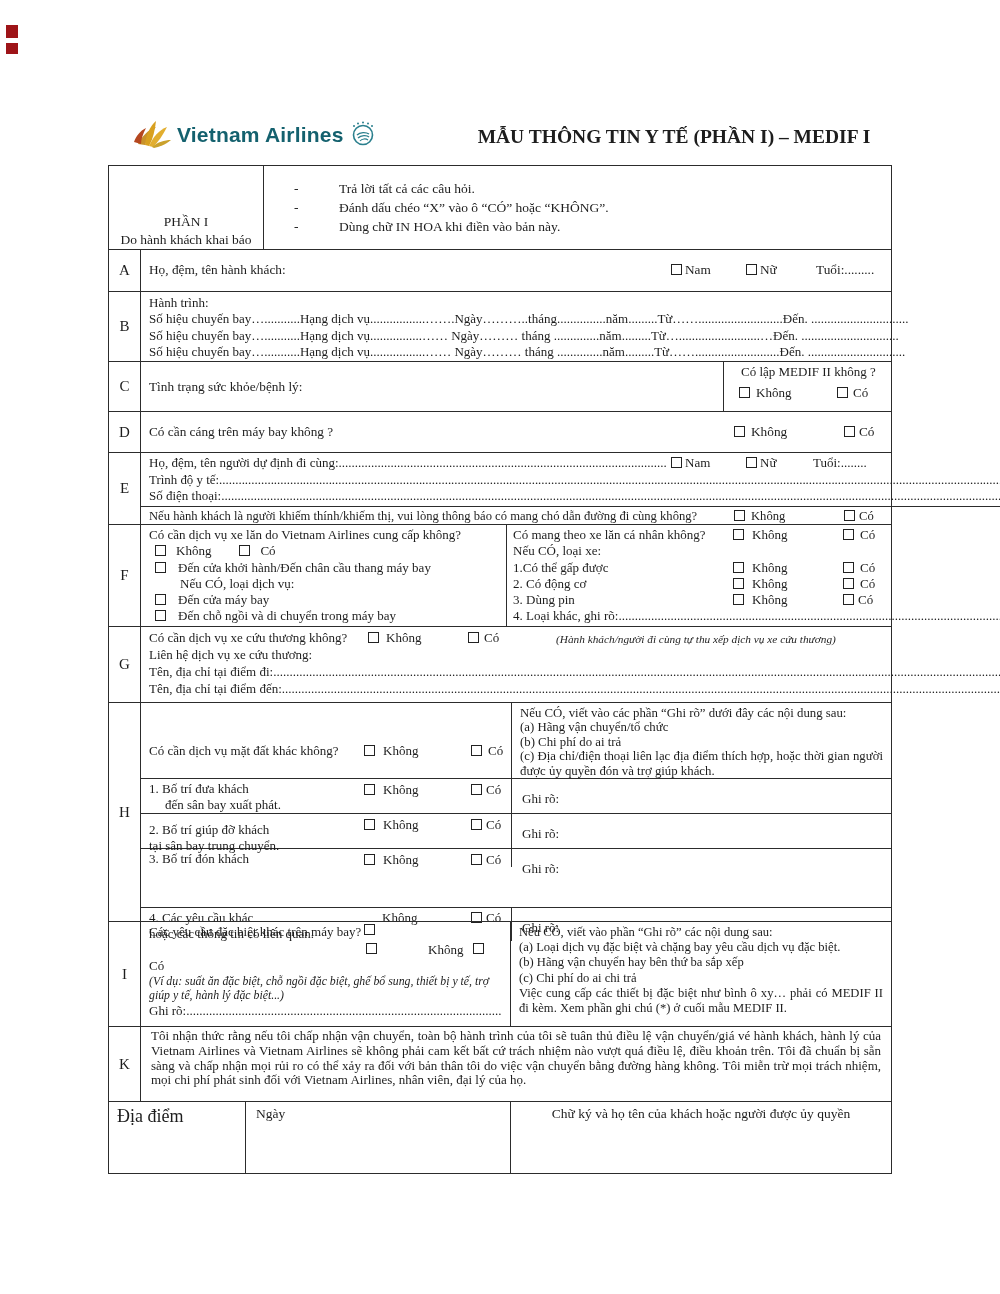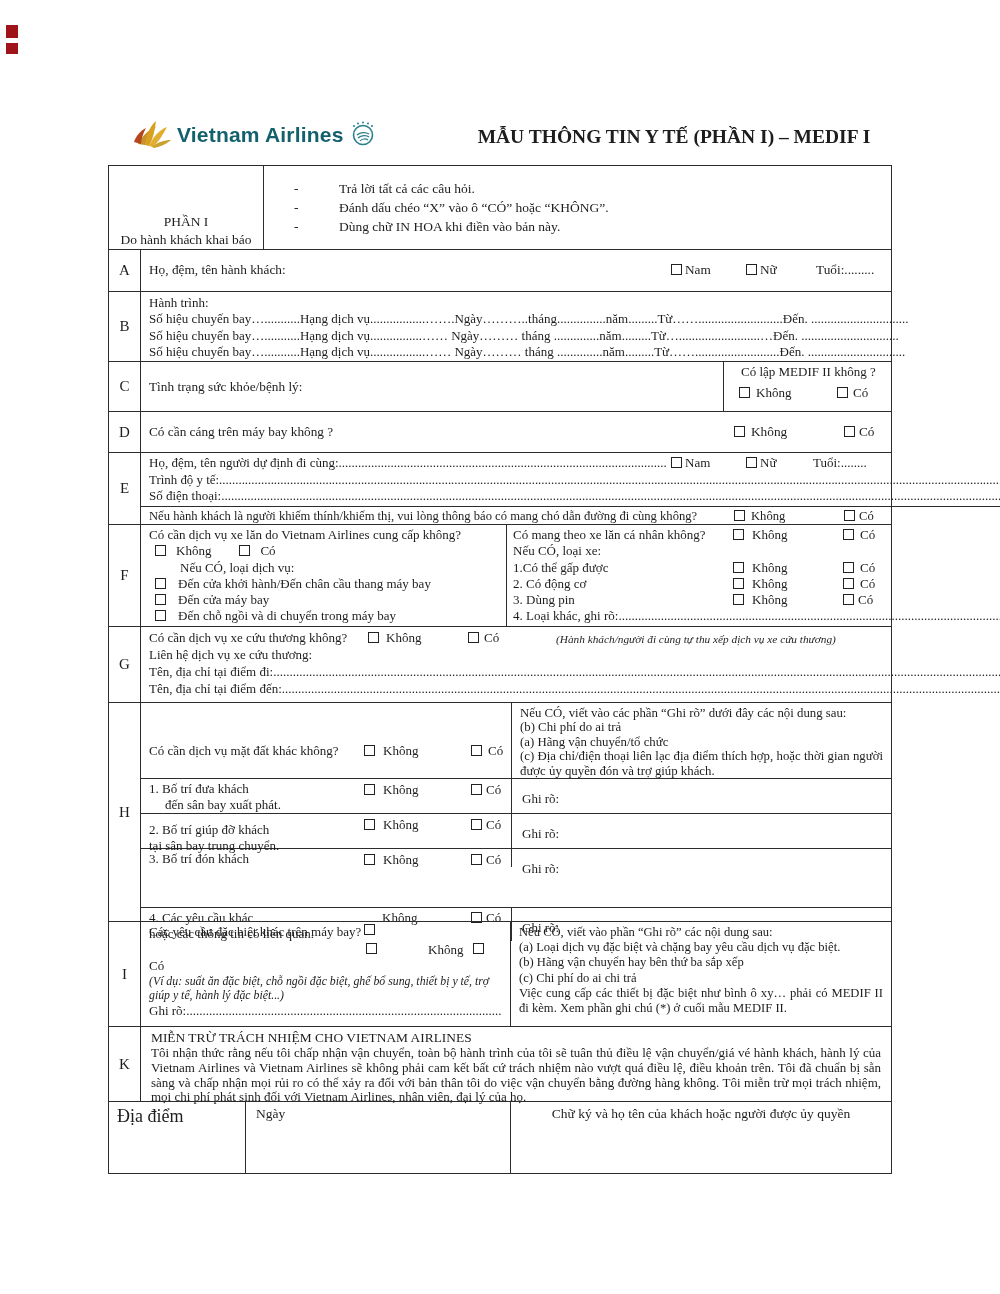--- a/index.html
+++ b/index.html
@@ -202,22 +202,22 @@
         </div>
       </div>
     </div>
 
     <div class="trow r-f">
       <div class="lc">F</div>
       <div class="ct" style="display:flex;">
         <div class="f-left">
           <div>Có cần dịch vụ xe lăn do Vietnam Airlines cung cấp không?</div>
           <div><span class="cb" style="margin-left:6px;"></span><span style="margin-left:10px;">Không</span><span class="cb" style="margin-left:28px;"></span><span style="margin-left:10px;">Có</span></div>
+          <div><span class="cb" style="margin-left:6px;"></span><span style="margin-left:12px;">Đến cửa khởi hành/Đến chân cầu thang máy bay</span></div>
           <div style="margin-left:31px;">Nếu CÓ, loại dịch vụ:</div>
-          <div><span class="cb" style="margin-left:6px;"></span><span style="margin-left:12px;">Đến cửa khởi hành/Đến chân cầu thang máy bay</span></div>
           <div><span class="cb" style="margin-left:6px;"></span><span style="margin-left:12px;">Đến cửa máy bay</span></div>
           <div><span class="cb" style="margin-left:6px;"></span><span style="margin-left:12px;">Đến chỗ ngồi và di chuyển trong máy bay</span></div>
         </div>
         <div class="f-right">
           <div class="fr-line"><span>Có mang theo xe lăn cá nhân không?</span><span class="fr-no"><span class="cb"></span><span style="margin-left:8px;">Không</span></span><span class="fr-yes"><span class="cb"></span><span style="margin-left:6px;">Có</span></span></div>
           <div class="fr-line"><span>Nếu  CÓ,  loại xe:</span></div>
           <div class="fr-line"><span>1.Có thể gấp được</span><span class="fr-no"><span class="cb"></span><span style="margin-left:8px;">Không</span></span><span class="fr-yes"><span class="cb"></span><span style="margin-left:6px;">Có</span></span></div>
           <div class="fr-line"><span>2. Có động cơ</span><span class="fr-no"><span class="cb"></span><span style="margin-left:8px;">Không</span></span><span class="fr-yes"><span class="cb"></span><span style="margin-left:6px;">Có</span></span></div>
           <div class="fr-line"><span>3. Dùng pin</span><span class="fr-no"><span class="cb"></span><span style="margin-left:8px;">Không</span></span><span class="fr-yes"><span class="cb"></span><span style="margin-left:4px;">Có</span></span></div>
           <div class="clipline">
@@ -253,22 +253,22 @@
       <div class="lc">H</div>
       <div class="h-col">
         <div class="h0">
           <div class="h0-left">
             <span class="abs" style="left:8px;top:40px;font-size:13px;">Có cần dịch vụ mặt đất khác không?</span>
             <span class="abs" style="left:223px;top:40px;font-size:13px;"><span class="cb"></span><span style="margin-left:8px;">Không</span></span>
             <span class="abs" style="left:330px;top:40px;font-size:13px;"><span class="cb"></span><span style="margin-left:6px;">Có</span></span>
           </div>
           <div class="h0-right">
             <div>Nếu CÓ, viết vào các phần “Ghi rõ” dưới đây các nội dung sau:</div>
+            <div>(a) Hãng vận chuyển/tổ chức</div>
             <div>(b) Chi phí do ai trả</div>
-            <div>(a) Hãng vận chuyển/tổ chức</div>
             <div>(c) Địa chỉ/điện thoại liên lạc địa điểm thích hợp, hoặc thời gian người được ủy quyền đón và trợ giúp khách.</div>
           </div>
         </div>
         <div class="h-item">
           <div class="hi-left">
             <div style="margin:2px 0 0 8px;">1. Bố trí đưa khách</div>
             <div style="margin-left:24px;">đến sân bay xuất phát.</div>
             <span class="abs" style="left:223px;top:3px;"><span class="cb"></span><span style="margin-left:8px;">Không</span></span>
             <span class="abs" style="left:330px;top:3px;"><span class="cb"></span><span style="margin-left:4px;">Có</span></span>
           </div>
@@ -326,21 +326,20 @@
           <div>(b) Hãng vận chuyển hay bên thứ ba sắp xếp</div>
           <div>(c) Chi phí do ai chi trả</div>
           <div style="text-align:justify;">Việc cung cấp các thiết bị đặc biệt như bình ô xy… phải có MEDIF II đi kèm. Xem phần ghi chú (*) ở cuối mẫu MEDIF II.</div>
         </div>
       </div>
     </div>
 
     <div class="trow r-k">
       <div class="lc">K</div>
       <div class="ct k-body">
-        <div class="k-title">MIỄN TRỪ TRÁCH NHIỆM CHO VIETNAM AIRLINES</div>
         <div class="k-para">Tôi nhận thức rằng nếu tôi chấp nhận vận chuyển, toàn bộ hành trình của tôi sẽ tuân thủ điều lệ vận chuyển/giá vé hành khách, hành lý của Vietnam Airlines và Vietnam Airlines sẽ không phải cam kết bất cứ trách nhiệm nào vượt quá điều lệ, điều khoản trên. Tôi đã chuẩn bị sẵn sàng và chấp nhận mọi rủi ro có thể xảy ra đối với bản thân tôi do việc vận chuyển bằng đường hàng không. Tôi miễn trừ mọi trách nhiệm, mọi chi phí phát sinh  đối với Vietnam Airlines, nhân viên, đại lý của họ.</div>
       </div>
     </div>
 
     <div class="trow r-sign">
       <div class="s1">Địa điểm</div>
       <div class="s2">Ngày</div>
       <div class="s3">Chữ ký và họ tên của khách hoặc người được ủy quyền</div>
     </div>
 

